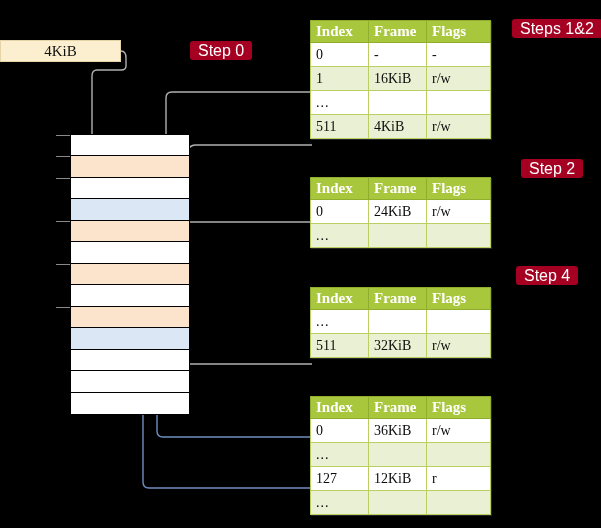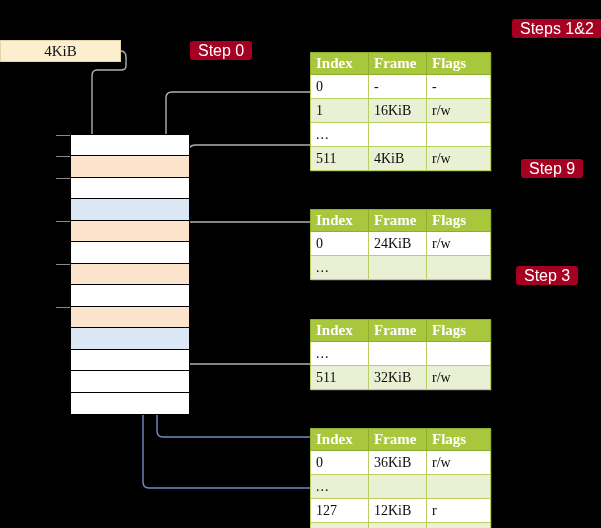--- a/index.html
+++ b/index.html
@@ -44,21 +44,20 @@
     box-sizing: border-box;
   }
 
   
   .ptable {
     position: absolute;
     border-collapse: collapse;
     background: #c2410c;
     table-layout: fixed;
     box-shadow: 1px 1px 0 rgba(255,255,255,0.15);
-    margin-top: 32px;
   }
   .ptable th {
     background: #a9c73c;
     color: #ffffff;
     font-weight: bold;
     font-size: 15px;
     text-align: left;
     padding: 2px 5px;
     border: 1px solid #8fae2d;
     height: 21px;
@@ -173,22 +172,22 @@
       <div class="mrow" style="top: 214.615px; height: 21.4615px;"></div>
       <div class="mrow" style="top: 236.077px; height: 21.4615px;"></div>
       <div class="mrow last" style="top: 257.538px; height: 21.4615px;"></div>
     </div>
 
   <div class="frame-box" id="frameBox" style="left: 0px; top: 40px; width: 121px; height: 22px;"><span>4KiB</span></div>
 
   <div id="badges">
       <div class="step-badge" style="left: 190px; top: 41px; text-align: center;">Step 0</div>
       <div class="step-badge" style="left: 512px; top: 19px;">Steps 1&amp;2</div>
-      <div class="step-badge" style="left: 521px; top: 159px;">Step 9</div>
-      <div class="step-badge" style="left: 516px; top: 266px;">Step 3</div>
+      <div class="step-badge" style="left: 521px; top: 159px;">Step 2</div>
+      <div class="step-badge" style="left: 516px; top: 266px;">Step 4</div>
     </div>
   <div id="tables">
       <table class="ptable" style="left: 310px; top: 20px;">
         <thead>
           <tr>
             <th class="col-index">Index</th>
             <th class="col-frame">Frame</th>
             <th class="col-flags">Flags</th>
           </tr>
         </thead>

